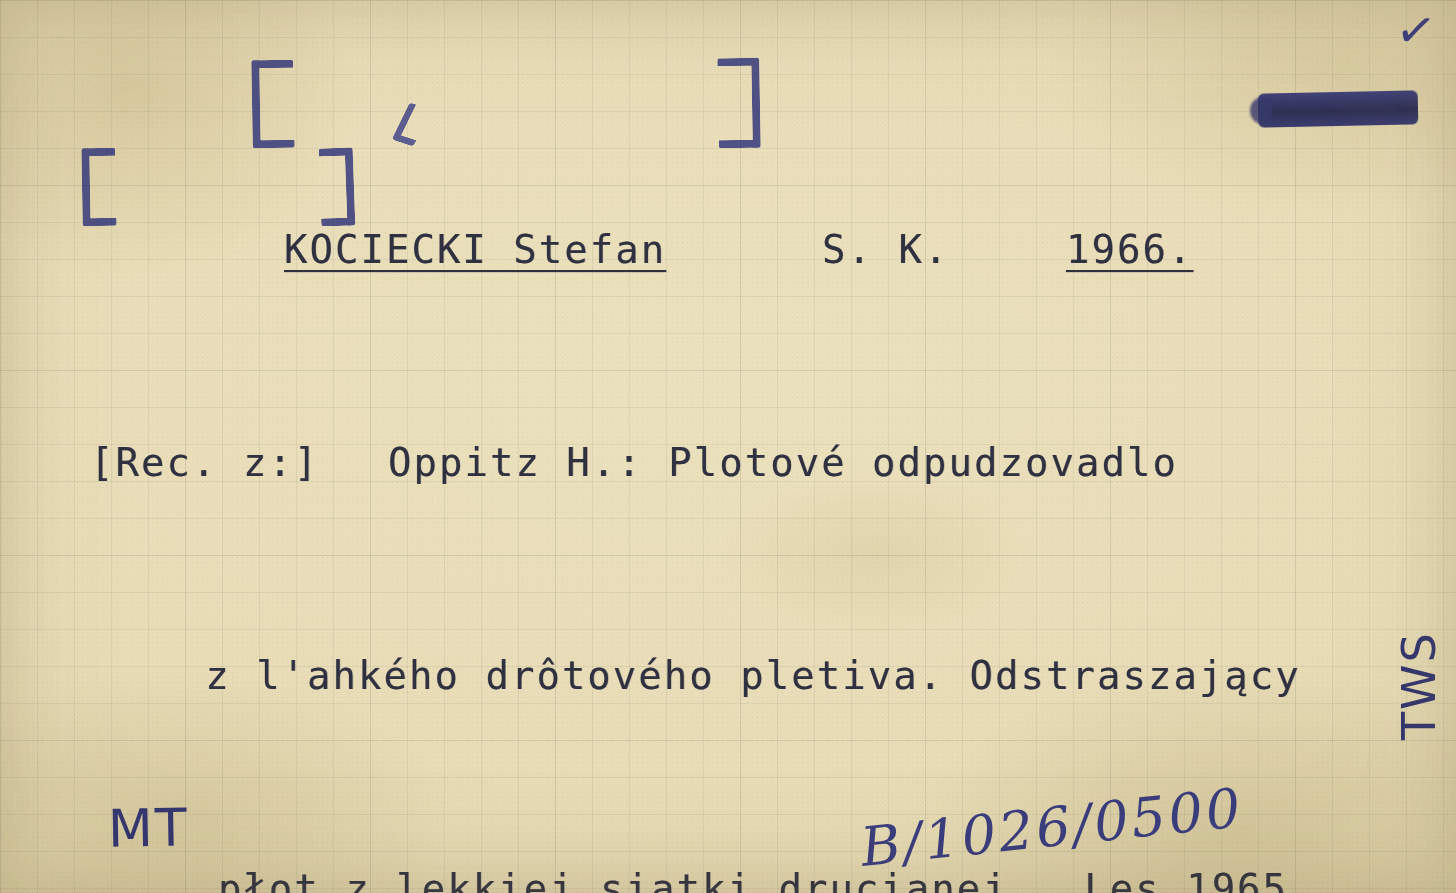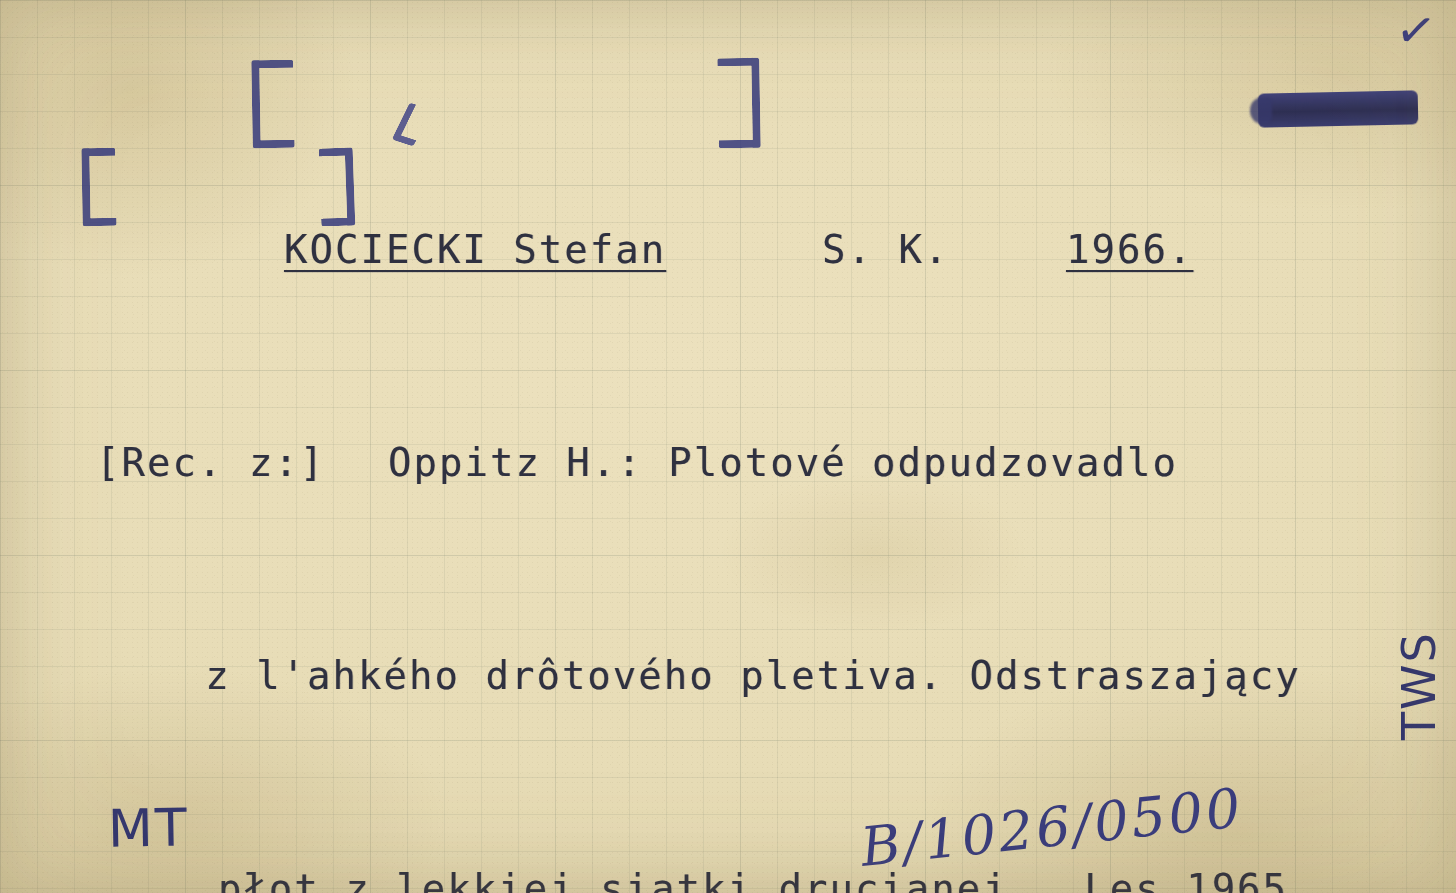--- a/index.html
+++ b/index.html
@@ -89,21 +89,21 @@
     text-decoration-thickness: 2px;
   }
   #sk { left: 734px; }
   #year {
     left: 950px;
     text-decoration: underline;
     text-underline-offset: 7px;
     text-decoration-thickness: 2px;
     margin-left: 28px;
   }
-  #recz { left: 8px; }
+  #recz { left: 2px; }
   #recrest { left: 300px; }
 
   
   .ink {
     position: absolute;
     color: #2a2d6b;
     font-family: "DejaVu Sans", sans-serif;
   }
   #bracket-left {
     left: 252px; top: 60px;

